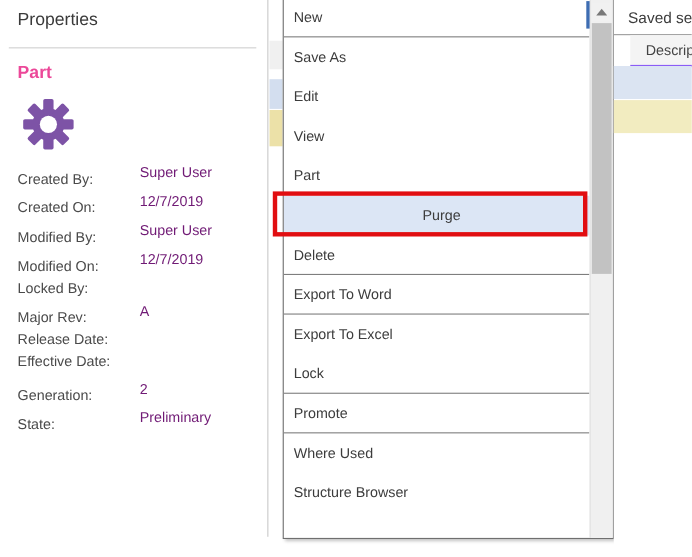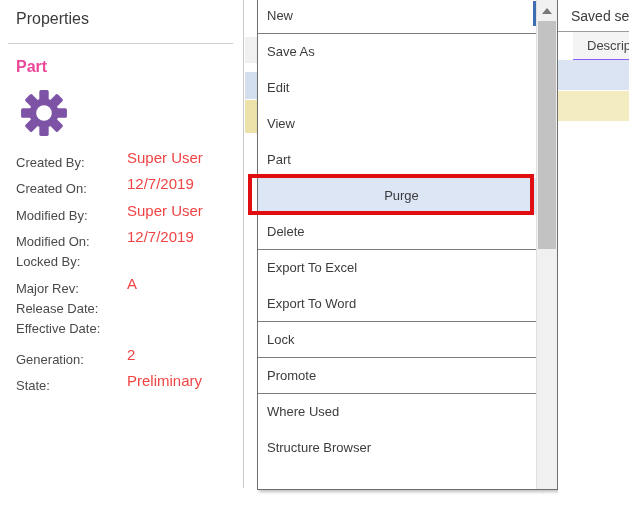--- a/index.html
+++ b/index.html
@@ -18,21 +18,21 @@
   .field-row:nth-of-type(2){height:27px}
   .field-row:nth-of-type(3){height:26px}
   .field-row:nth-of-type(4){height:20px}
   .field-row:nth-of-type(5){height:27px}
   .field-row:nth-of-type(6){height:20px}
   .field-row:nth-of-type(7){height:20px}
   .field-row:nth-of-type(8){height:31px}
   .field-row:nth-of-type(9){height:26px}
   .field-row:nth-of-type(10){height:24px}
   .f-label{position:absolute;left:0;top:6px;font-size:13px;color:#4a4a4a;white-space:nowrap;}
-  .f-value{position:absolute;left:111px;top:0;font-size:15px;color:#ef4444;white-space:nowrap;}
+  .f-value{position:absolute;left:111px;top:0;font-size:13px;color:#701a75;white-space:nowrap;}
   
   .grid-col-border{position:absolute;left:243px;top:0;width:1px;height:488px;background:#c9c9c9;}
   .strip-band{position:absolute;left:245px;width:12px;}
   .strip-header{top:37px;height:26px;background:#f0f0f0;}
   .strip-blue{top:72px;height:27px;background:#d3deef;}
   .strip-yellow{top:100px;height:33px;background:#ece1a8;}
   
   .menu-popup{
     position:absolute;left:257px;top:-3px;width:301px;height:493px;
     background:#fff;border:1px solid #6f6f6f;box-sizing:border-box;
@@ -156,25 +156,25 @@
         </div>
         <div class="menu-item">
           <span>Part</span>
         </div>
         <div class="menu-item highlighted">
           <span>Purge</span>
         </div>
         <div class="menu-item sep-after">
           <span>Delete</span>
         </div>
+        <div class="menu-item sep-after">
+          <span>Export To Word</span>
+        </div>
         <div class="menu-item">
           <span>Export To Excel</span>
-        </div>
-        <div class="menu-item sep-after">
-          <span>Export To Word</span>
         </div>
         <div class="menu-item sep-after">
           <span>Lock</span>
         </div>
         <div class="menu-item sep-after">
           <span>Promote</span>
         </div>
         <div class="menu-item">
           <span>Where Used</span>
         </div>

